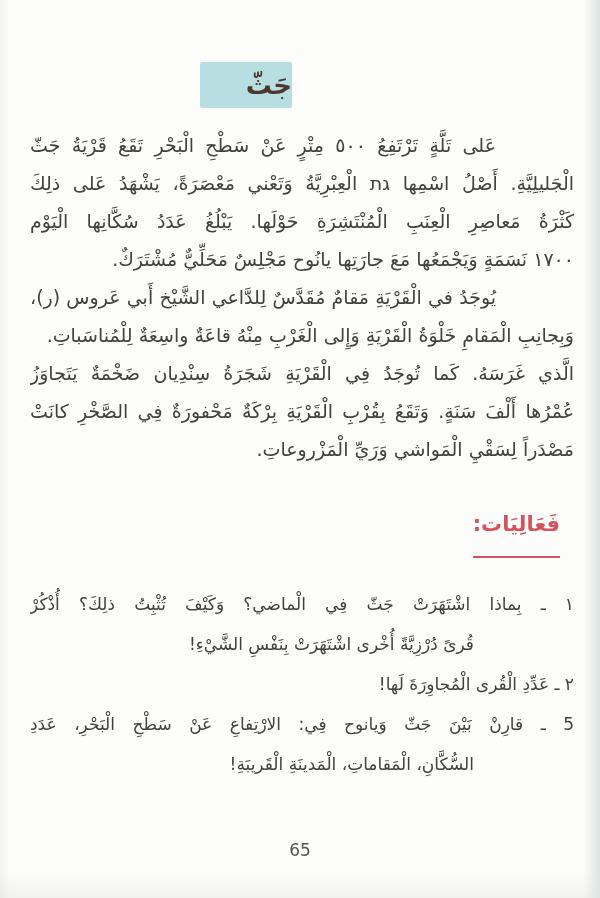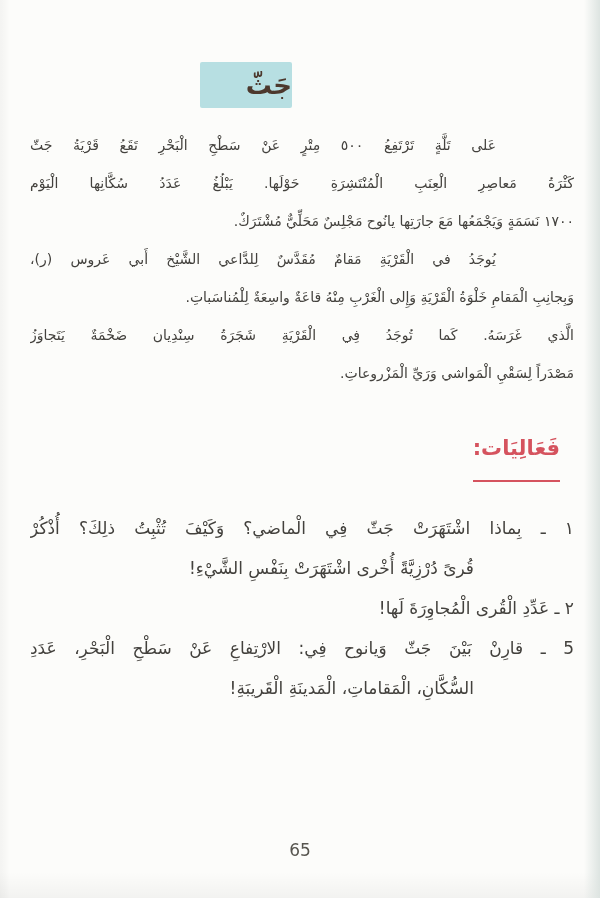--- a/index.html
+++ b/index.html
@@ -17,21 +17,21 @@
     position:absolute;top:62px;left:200px;width:92px;height:46px;
     background:#b7dfe2;border-radius:2px;
     display:flex;align-items:center;
     font-size:26px;font-weight:bold;color:#4c382d;
   }
   .content{
     position:absolute;top:126px;right:26px;left:30px;
   }
   .para{margin:0;}
   .line{
-    font-size:14px;line-height:38px;height:38px;overflow:hidden;
+    font-size:19px;line-height:38px;height:38px;overflow:hidden;
     text-align:justify;text-align-last:justify;
     direction:rtl;
   }
   .line.first{text-indent:78px;}
   .line.last{text-align:left;text-align-last:right;}
   .activities-heading{
     display:inline-block;margin-top:42px;margin-right:14px;
     font-size:21px;font-weight:bold;color:#d5535e;
     padding-bottom:18px;border-bottom:2px solid #d5535e;
     line-height:28px;
@@ -52,31 +52,33 @@
 <body>
 
 <div class="title-box">
   <span>جَثّ</span>
 </div>
 
 <div class="content">
 
   <div class="para">
     <div class="line first">عَلى تَلَّةٍ تَرْتَفِعُ ٥٠٠ مِتْرٍ عَنْ سَطْحِ الْبَحْرِ تَقَعُ قَرْيَةُ جَثّ</div>
+    <div class="line">الْجَليلِيَّةِ. أَصْلُ اسْمِها גת الْعِبْرِيَّةُ وَتَعْني مَعْصَرَةً، يَشْهَدُ عَلى ذلِكَ</div>
     <div class="line">كَثْرَةُ مَعاصِرِ الْعِنَبِ الْمُنْتَشِرَةِ حَوْلَها. يَبْلُغُ عَدَدُ سُكَّانِها الْيَوْم</div>
     <div class="line last">١٧٠٠ نَسَمَةٍ وَيَجْمَعُها مَعَ جارَتِها يانُوح مَجْلِسٌ مَحَلِّيٌّ مُشْتَرَكٌ.</div>
   </div>
 
   <div class="para">
     <div class="line first">يُوجَدُ في الْقَرْيَةِ مَقامٌ مُقَدَّسٌ لِلدَّاعي الشَّيْخ أَبي عَروس (ر)،</div>
     <div class="line last">وَبِجانِبِ الْمَقامِ خَلْوَةُ الْقَرْيَةِ وَإِلى الْغَرْبِ مِنْهُ قاعَةٌ واسِعَةٌ لِلْمُناسَباتِ.</div>
   </div>
 
   <div class="para">
     <div class="line">الَّذي غَرَسَهُ. كَما تُوجَدُ فِي الْقَرْيَةِ شَجَرَةُ سِنْدِيان ضَخْمَةٌ يَتَجاوَزُ</div>
+    <div class="line">عُمْرُها أَلْفَ سَنَةٍ. وَتَقَعُ بِقُرْبِ الْقَرْيَةِ بِرْكَةٌ مَحْفورَةٌ فِي الصَّخْرِ كانَتْ</div>
     <div class="line last">مَصْدَراً لِسَقْيِ الْمَواشي وَرَيِّ الْمَزْروعاتِ.</div>
   </div>
 
   <div>
     <span class="activities-heading">فَعَالِيَات:</span>
   </div>
 
   <div class="questions">
     <div>
       <div class="q-line">١ ـ بِماذا اشْتَهَرَتْ جَثّ فِي الْماضي؟ وَكَيْفَ تُثْبِتُ ذلِكَ؟ أُذْكُرْ</div>

